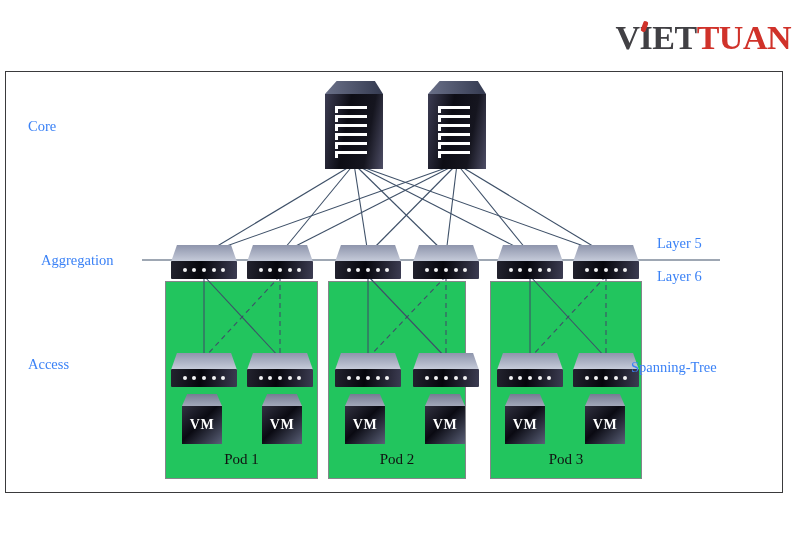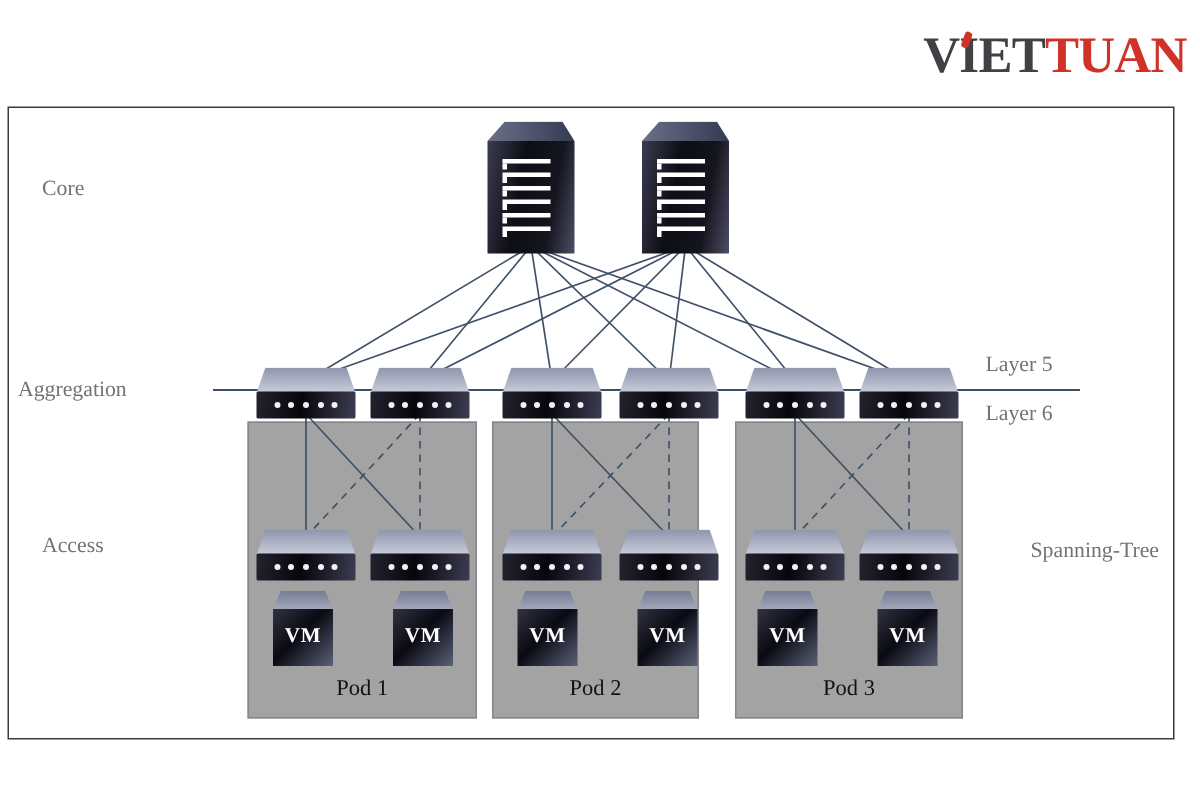--- a/index.html
+++ b/index.html
@@ -10,27 +10,27 @@
   .logo{position:absolute;top:3px;right:9px;font-weight:bold;font-size:34px;
         letter-spacing:-0.5px;white-space:nowrap;}
   .logo-dark{color:#414044;}
   .logo-red{color:#d0322a;}
   .logo-accent{position:absolute;left:26px;top:2px;width:4.5px;height:11px;
                background:#d0322a;border-radius:2px;transform:rotate(20deg);}
 
   
   .frame{position:absolute;left:5px;top:55px;width:778px;height:422px;
          border:1px solid #3a3a3c;box-sizing:border-box;}
-  .pod{position:absolute;top:265px;height:198px;background:#a3a3a3;
+  .pod{position:absolute;top:265px;height:198px;background:#22c55e;
        border:1.5px solid #85858a;box-sizing:border-box;}
   .pod-label{position:absolute;bottom:10px;left:0;right:0;text-align:center;
              font-size:15px;color:#111;}
 
   
-  .lbl{position:absolute;font-size:14.5px;color:#737373;}
+  .lbl{position:absolute;font-size:14.5px;color:#3b82f6;}
 
   
   svg.links{position:absolute;left:0;top:0;pointer-events:none;}
 
   
   .switch{position:absolute;width:66px;height:34px;}
   .s-top{position:absolute;top:0;left:0;width:100%;height:17px;
          background:linear-gradient(180deg,#8e95ac,#c9cedc);
          clip-path:polygon(9% 0,91% 0,100% 100%,0 100%);}
   .s-face{position:absolute;bottom:0;left:0;width:100%;height:18px;border-radius:1px;
@@ -282,20 +282,20 @@
   <div class="vm" style="left:505px;">
     <div class="v-top"></div>
     <div class="v-face">VM</div>
   </div>
   <div class="vm" style="left:585px;">
     <div class="v-top"></div>
     <div class="v-face">VM</div>
   </div>
 
   <div class="lbl" style="left:28px;top:102px;">Core</div>
-  <div class="lbl" style="left:12px;top:236px;">Aggregation</div>
+  <div class="lbl" style="left:41px;top:236px;">Aggregation</div>
   <div class="lbl" style="left:28px;top:340px;text-align:center;">Access</div>
 
   <div class="lbl" style="left:657px;top:219px;">Layer 5</div>
   <div class="lbl" style="left:657px;top:252px;">Layer 6</div>
-  <div class="lbl" style="left:687px;top:343px;">Spanning-Tree</div>
+  <div class="lbl" style="left:631px;top:343px;">Spanning-Tree</div>
 
 </div>
 
 </body></html>

